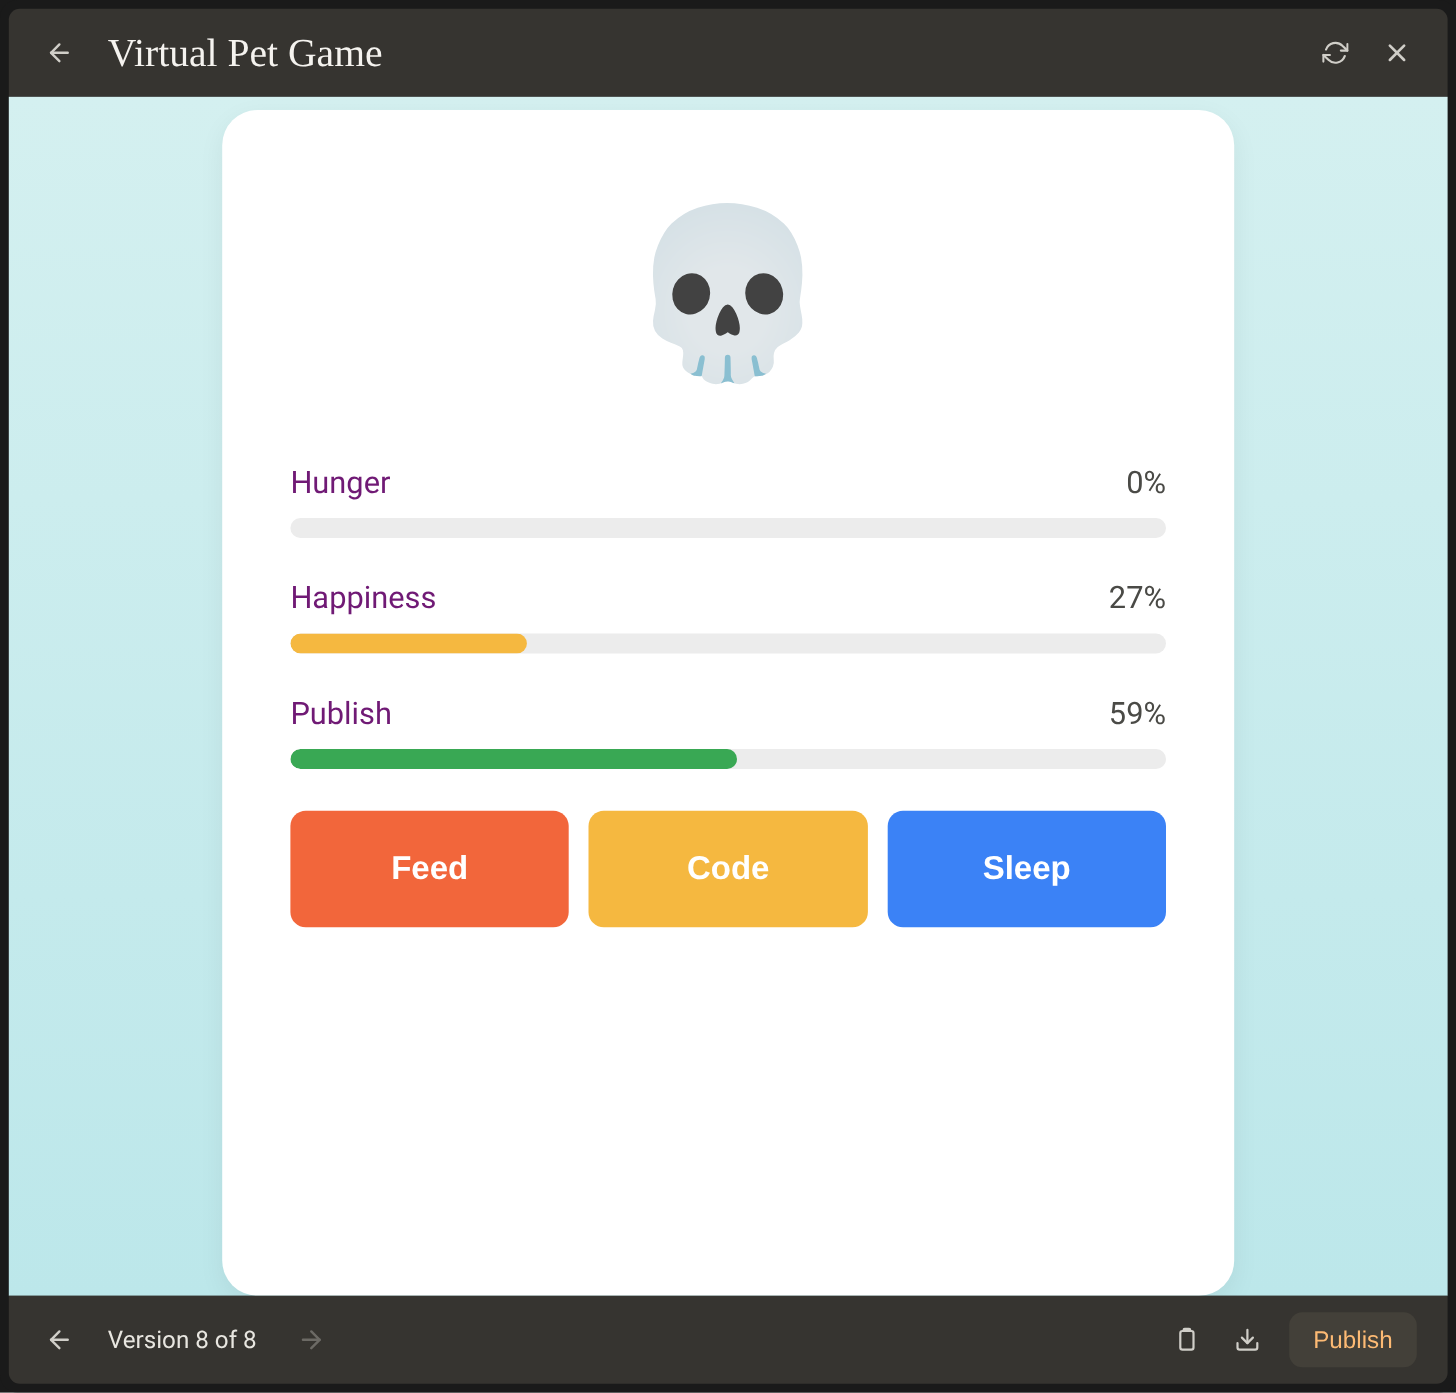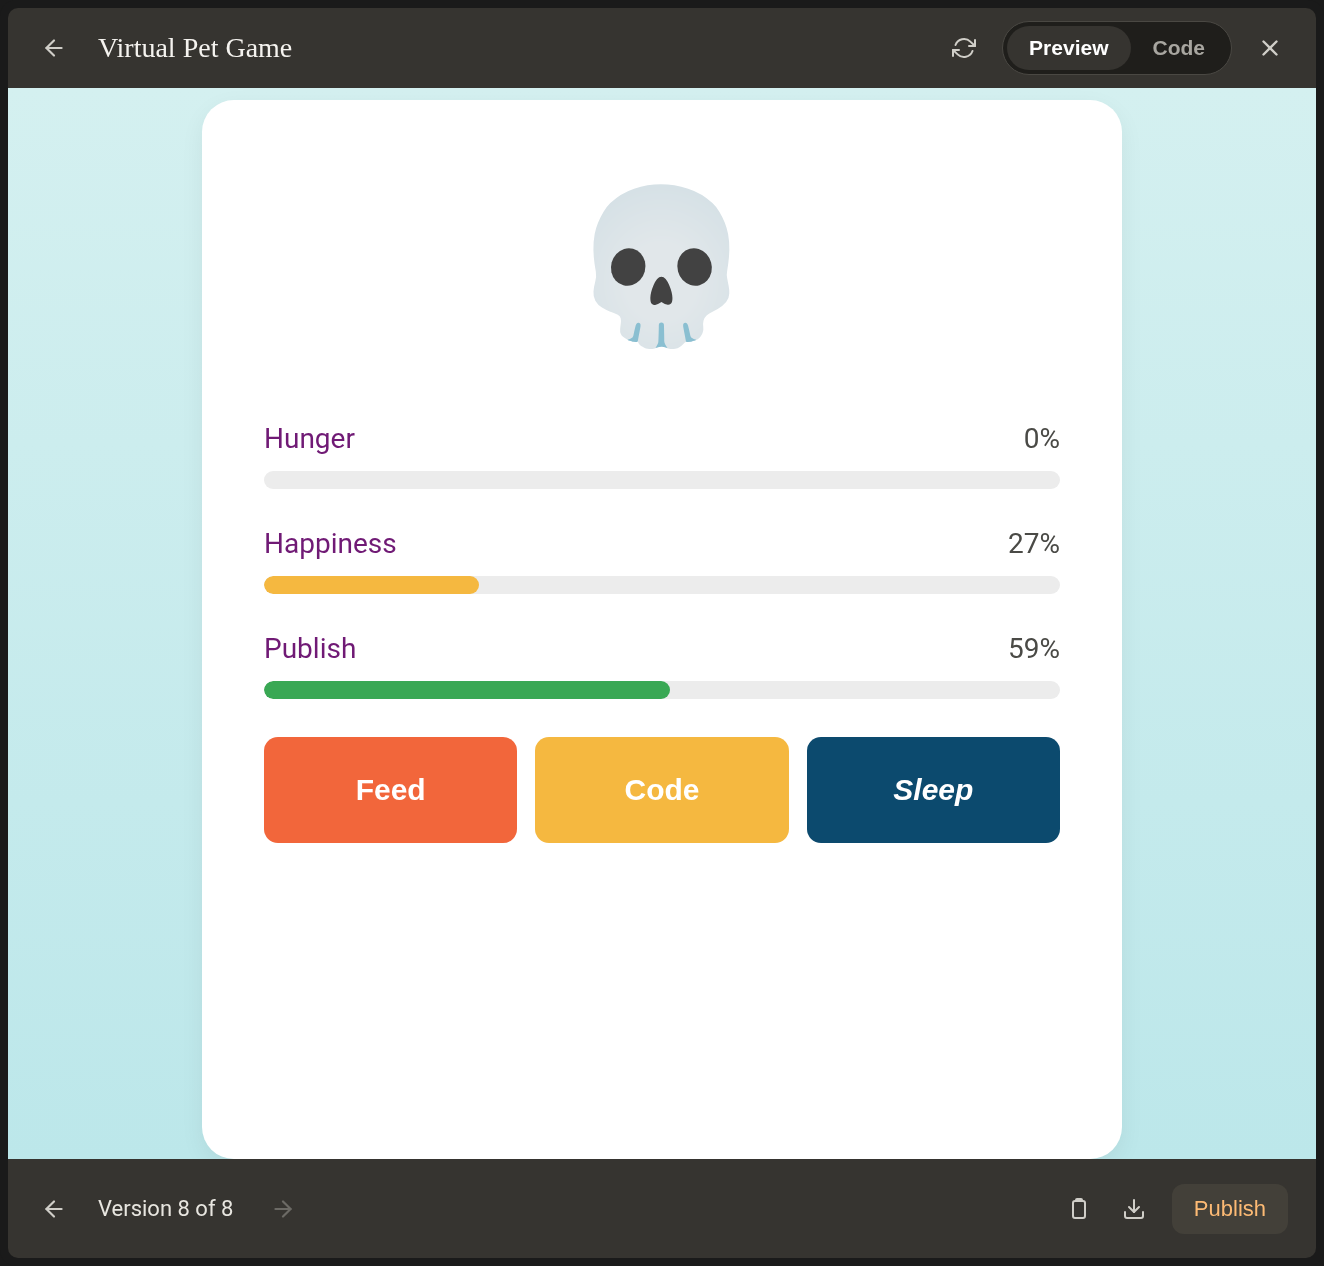--- a/index.html
+++ b/index.html
@@ -32,21 +32,21 @@
       border-radius: 10px 10px 0 0;
       height: 80px;
       display: flex;
       align-items: center;
       padding: 0 28px;
       gap: 20px;
     }
     
     .header-title {
       color: #f5f3ef;
-      font-size: 28px;
+      font-size: 36px;
       font-weight: 400;
       font-family: Georgia, "Times New Roman", serif;
       flex: 1;
       margin-left: 6px;
     }
     
     .icon-btn {
       background: transparent;
       border: none;
       color: #d0cec8;
@@ -168,21 +168,21 @@
       font-weight: 600;
       padding: 24px 0;
       border-radius: 14px;
       cursor: pointer;
       margin-top: 18px;
     }
     
     .footer {
       background: #363430;
       border-radius: 0 0 10px 10px;
-      height: 99px;
+      height: 80px;
       display: flex;
       align-items: center;
       padding: 0 28px;
       gap: 20px;
     }
     
     .footer-version {
       color: #e8e6e0;
       font-size: 22px;
       font-weight: 400;
@@ -222,24 +222,20 @@
         </svg>
     </button>
     <div class="header-title">Virtual Pet Game</div>
     <button class="icon-btn">
       <svg width="24" height="24" viewBox="0 0 24 24" fill="none" stroke="currentColor" stroke-width="2" stroke-linecap="round" stroke-linejoin="round">
           <polyline points="23 4 23 10 17 10"></polyline>
           <polyline points="1 20 1 14 7 14"></polyline>
           <path d="M3.51 9a9 9 0 0 1 14.85-3.36L23 10M1 14l4.64 4.36A9 9 0 0 0 20.49 15"></path>
         </svg>
     </button>
-    <div class="segmented">
-      <button class="active">Preview</button>
-      <button>Code</button>
-    </div>
     <button class="icon-btn">
       <svg width="26" height="26" viewBox="0 0 24 24" fill="none" stroke="currentColor" stroke-width="2.2" stroke-linecap="round">
           <line x1="18" y1="6" x2="6" y2="18"></line>
           <line x1="6" y1="6" x2="18" y2="18"></line>
         </svg>
     </button>
   </div>
 
   <div class="content-area">
     <div class="card">
@@ -272,21 +268,21 @@
           <span class="stat-value">59%</span>
         </div>
         <div class="bar">
           <div class="bar-fill" style="width:51%; background:#39a854;"></div>
         </div>
       </div>
       
       <div class="actions">
         <button class="action-btn" style="background:#f2663b;">Feed</button>
         <button class="action-btn" style="background:#f5b840;">Code</button>
-        <button class="action-btn" style="background:#0c4a6e;font-style:italic;">Sleep</button>
+        <button class="action-btn" style="background:#3b82f6;">Sleep</button>
       </div>
       
       
     </div>
   </div>
 
   <div class="footer">
     <button class="icon-btn">
       <svg width="26" height="26" viewBox="0 0 24 24" fill="none" stroke="currentColor" stroke-width="2" stroke-linecap="round" stroke-linejoin="round">
           <line x1="19" y1="12" x2="5" y2="12"></line>

